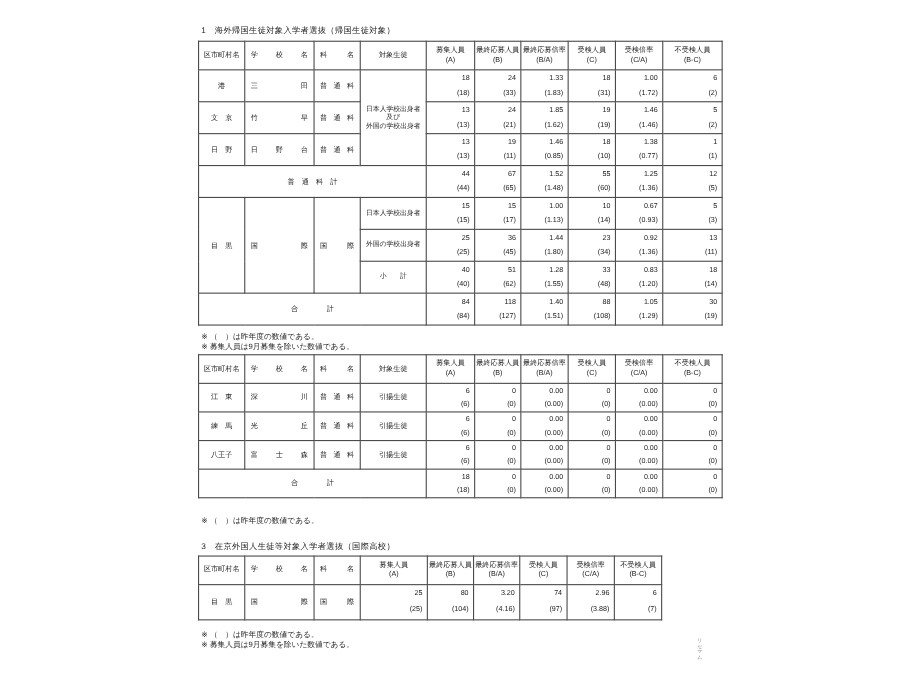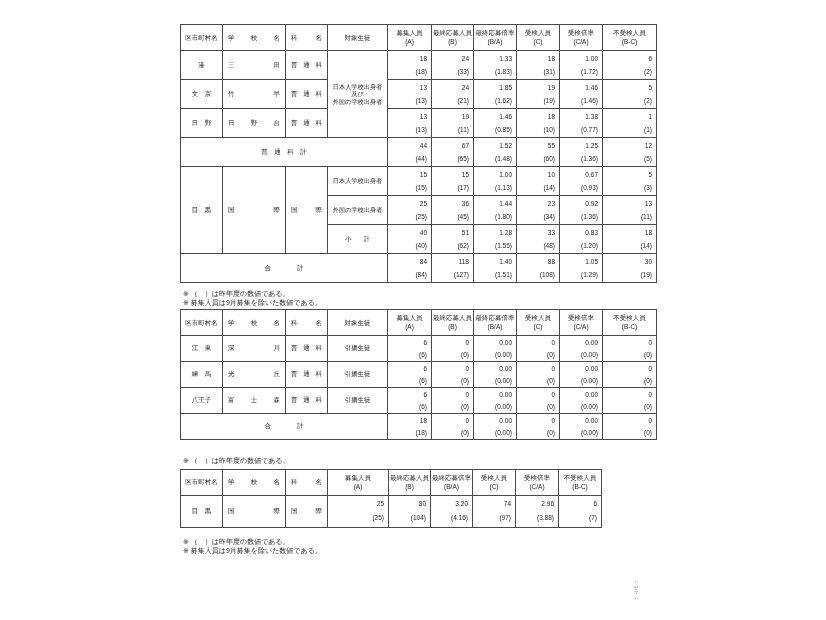--- a/index.html
+++ b/index.html
@@ -36,20 +36,21 @@
   .tbl3{margin-top:3px;}
   .notes3{margin-top:9px;}
   .logo{position:absolute;right:172px;top:581px;height:32px;}
   .logo .ruby{position:absolute;right:15px;top:-1px;font-size:4.5px;letter-spacing:0.5px;color:#8b8b8d;}
   .logo .word{font-size:25px;font-weight:bold;letter-spacing:-1px;color:#8b8b8d;line-height:32px;}
 </style>
 </head>
 <body>
 
 <div class="doc">
+  <div class="sec-title t1-title">1　海外帰国生徒対象入学者選抜（帰国生徒対象）</div>
   <div class="tbl-holder" data-table="0">
       <table>
         <colgroup>
           <col style="width: 42px;">
           <col style="width: 63px;">
           <col style="width: 42px;">
           <col style="width: 60px;">
           <col style="width: 44px;">
           <col style="width: 42px;">
           <col style="width: 43px;">
@@ -492,20 +493,21 @@
               <div>(0)</div>
             </td>
           </tr>
         </tbody>
       </table>
     </div>
   <div class="notes notes2">
     <div>※ （　）は昨年度の数値である。</div>
   </div>
 
+  <div class="sec-title title3">3　在京外国人生徒等対象入学者選抜（国際高校）</div>
   <div class="tbl-holder tbl3" data-table="2">
       <table>
         <colgroup>
           <col style="width: 42px;">
           <col style="width: 63px;">
           <col style="width: 42px;">
           <col style="width: 61px;">
           <col style="width: 42px;">
           <col style="width: 42px;">
           <col style="width: 43px;">

